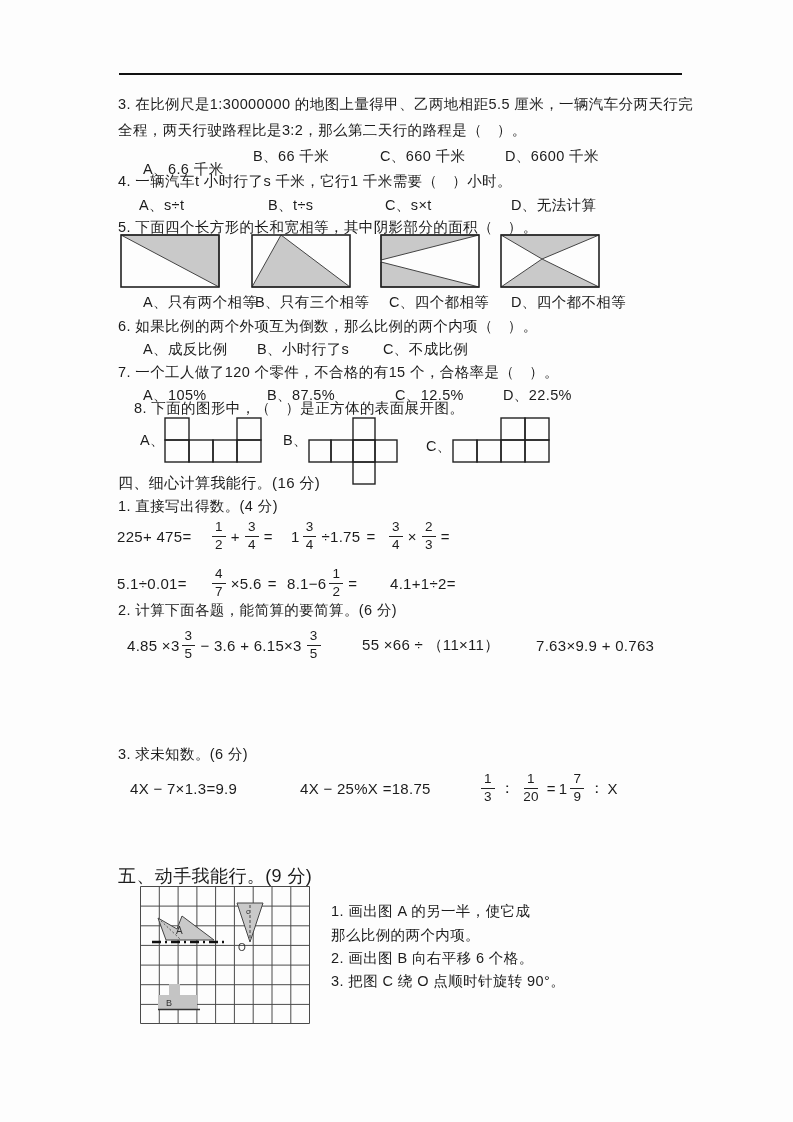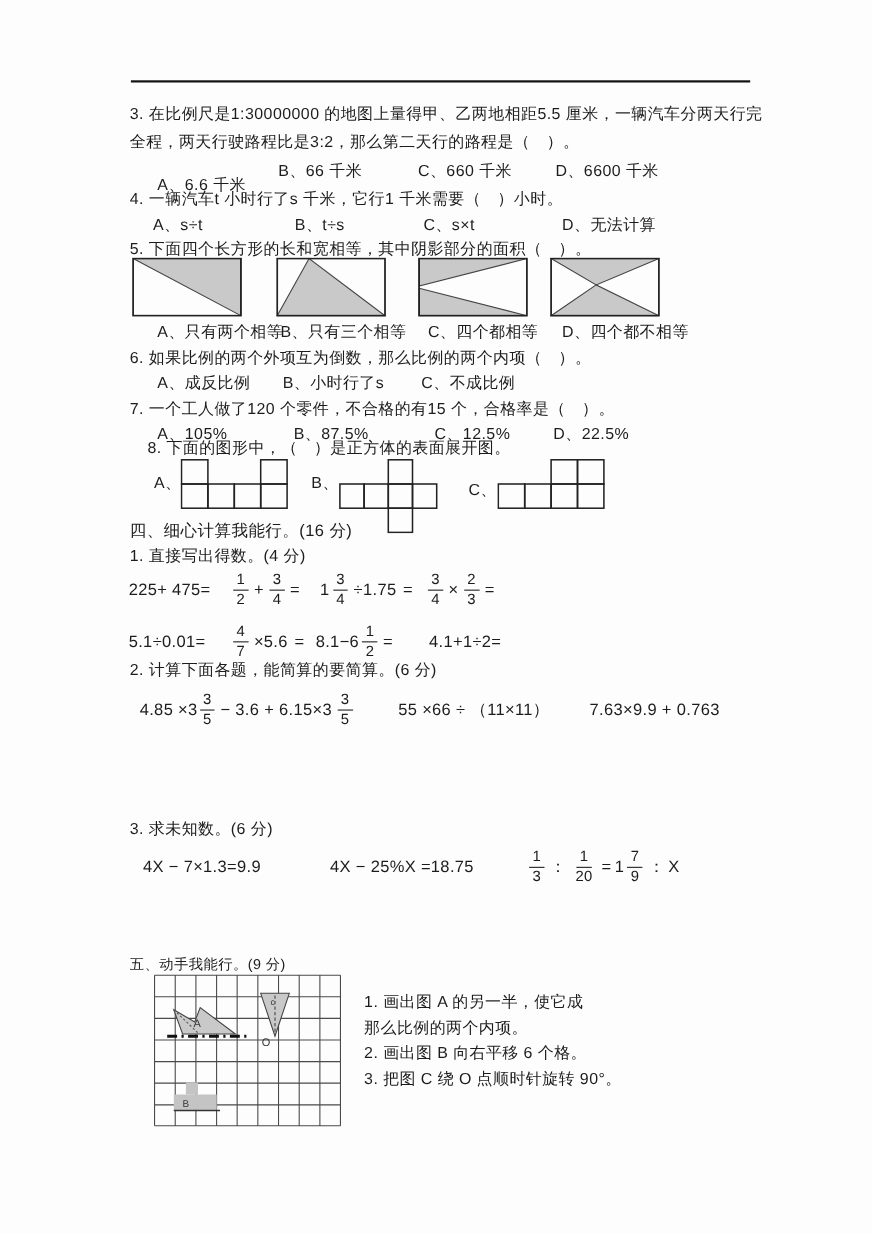--- a/index.html
+++ b/index.html
@@ -222,21 +222,21 @@
     <span class="op">=</span>
     <span class="mixedint">1</span>
     <span class="frac">
         <span class="fn">7</span>
         <span class="fd">9</span>
       </span>
     <span class="op">：</span>
     <span>X</span>
   </div>
 
-  <div class="abs t" style="left:118px;top:868px;font-size:13px;">五、动手我能行。(9 分)</div>
+  <div class="abs t" style="left:118px;top:868px;font-size:18px;">五、动手我能行。(9 分)</div>
 
   <svg class="abs" style="left:140px;top:886px;" width="170" height="138" viewBox="0 0 170 138">
     <path class="gridline" d="M0.5,0.5H169.5 M0.5,20.1H169.5 M0.5,39.8H169.5 M0.5,59.4H169.5 M0.5,79.1H169.5 M0.5,98.7H169.5 M0.5,118.4H169.5 M0.5,137.5H169.5
          M0.5,0.5V137.5 M19.3,0.5V137.5 M38.1,0.5V137.5 M56.9,0.5V137.5 M75.6,0.5V137.5 M94.4,0.5V137.5 M113.2,0.5V137.5 M132,0.5V137.5 M150.8,0.5V137.5 M169.5,0.5V137.5"></path>
 
     <polygon class="shade" points="18,32 37,43 42,30 74,54 26,54"></polygon>
     <line x1="18" y1="32" x2="40" y2="53" stroke="#555" stroke-width="1" stroke-dasharray="2,2"></line>
     <text x="36" y="48" font-size="10" class="svgtext">A</text>
 
     <line x1="12" y1="56" x2="88" y2="56" stroke="#111" stroke-width="2.6" stroke-dasharray="9,4,2,4"></line>

